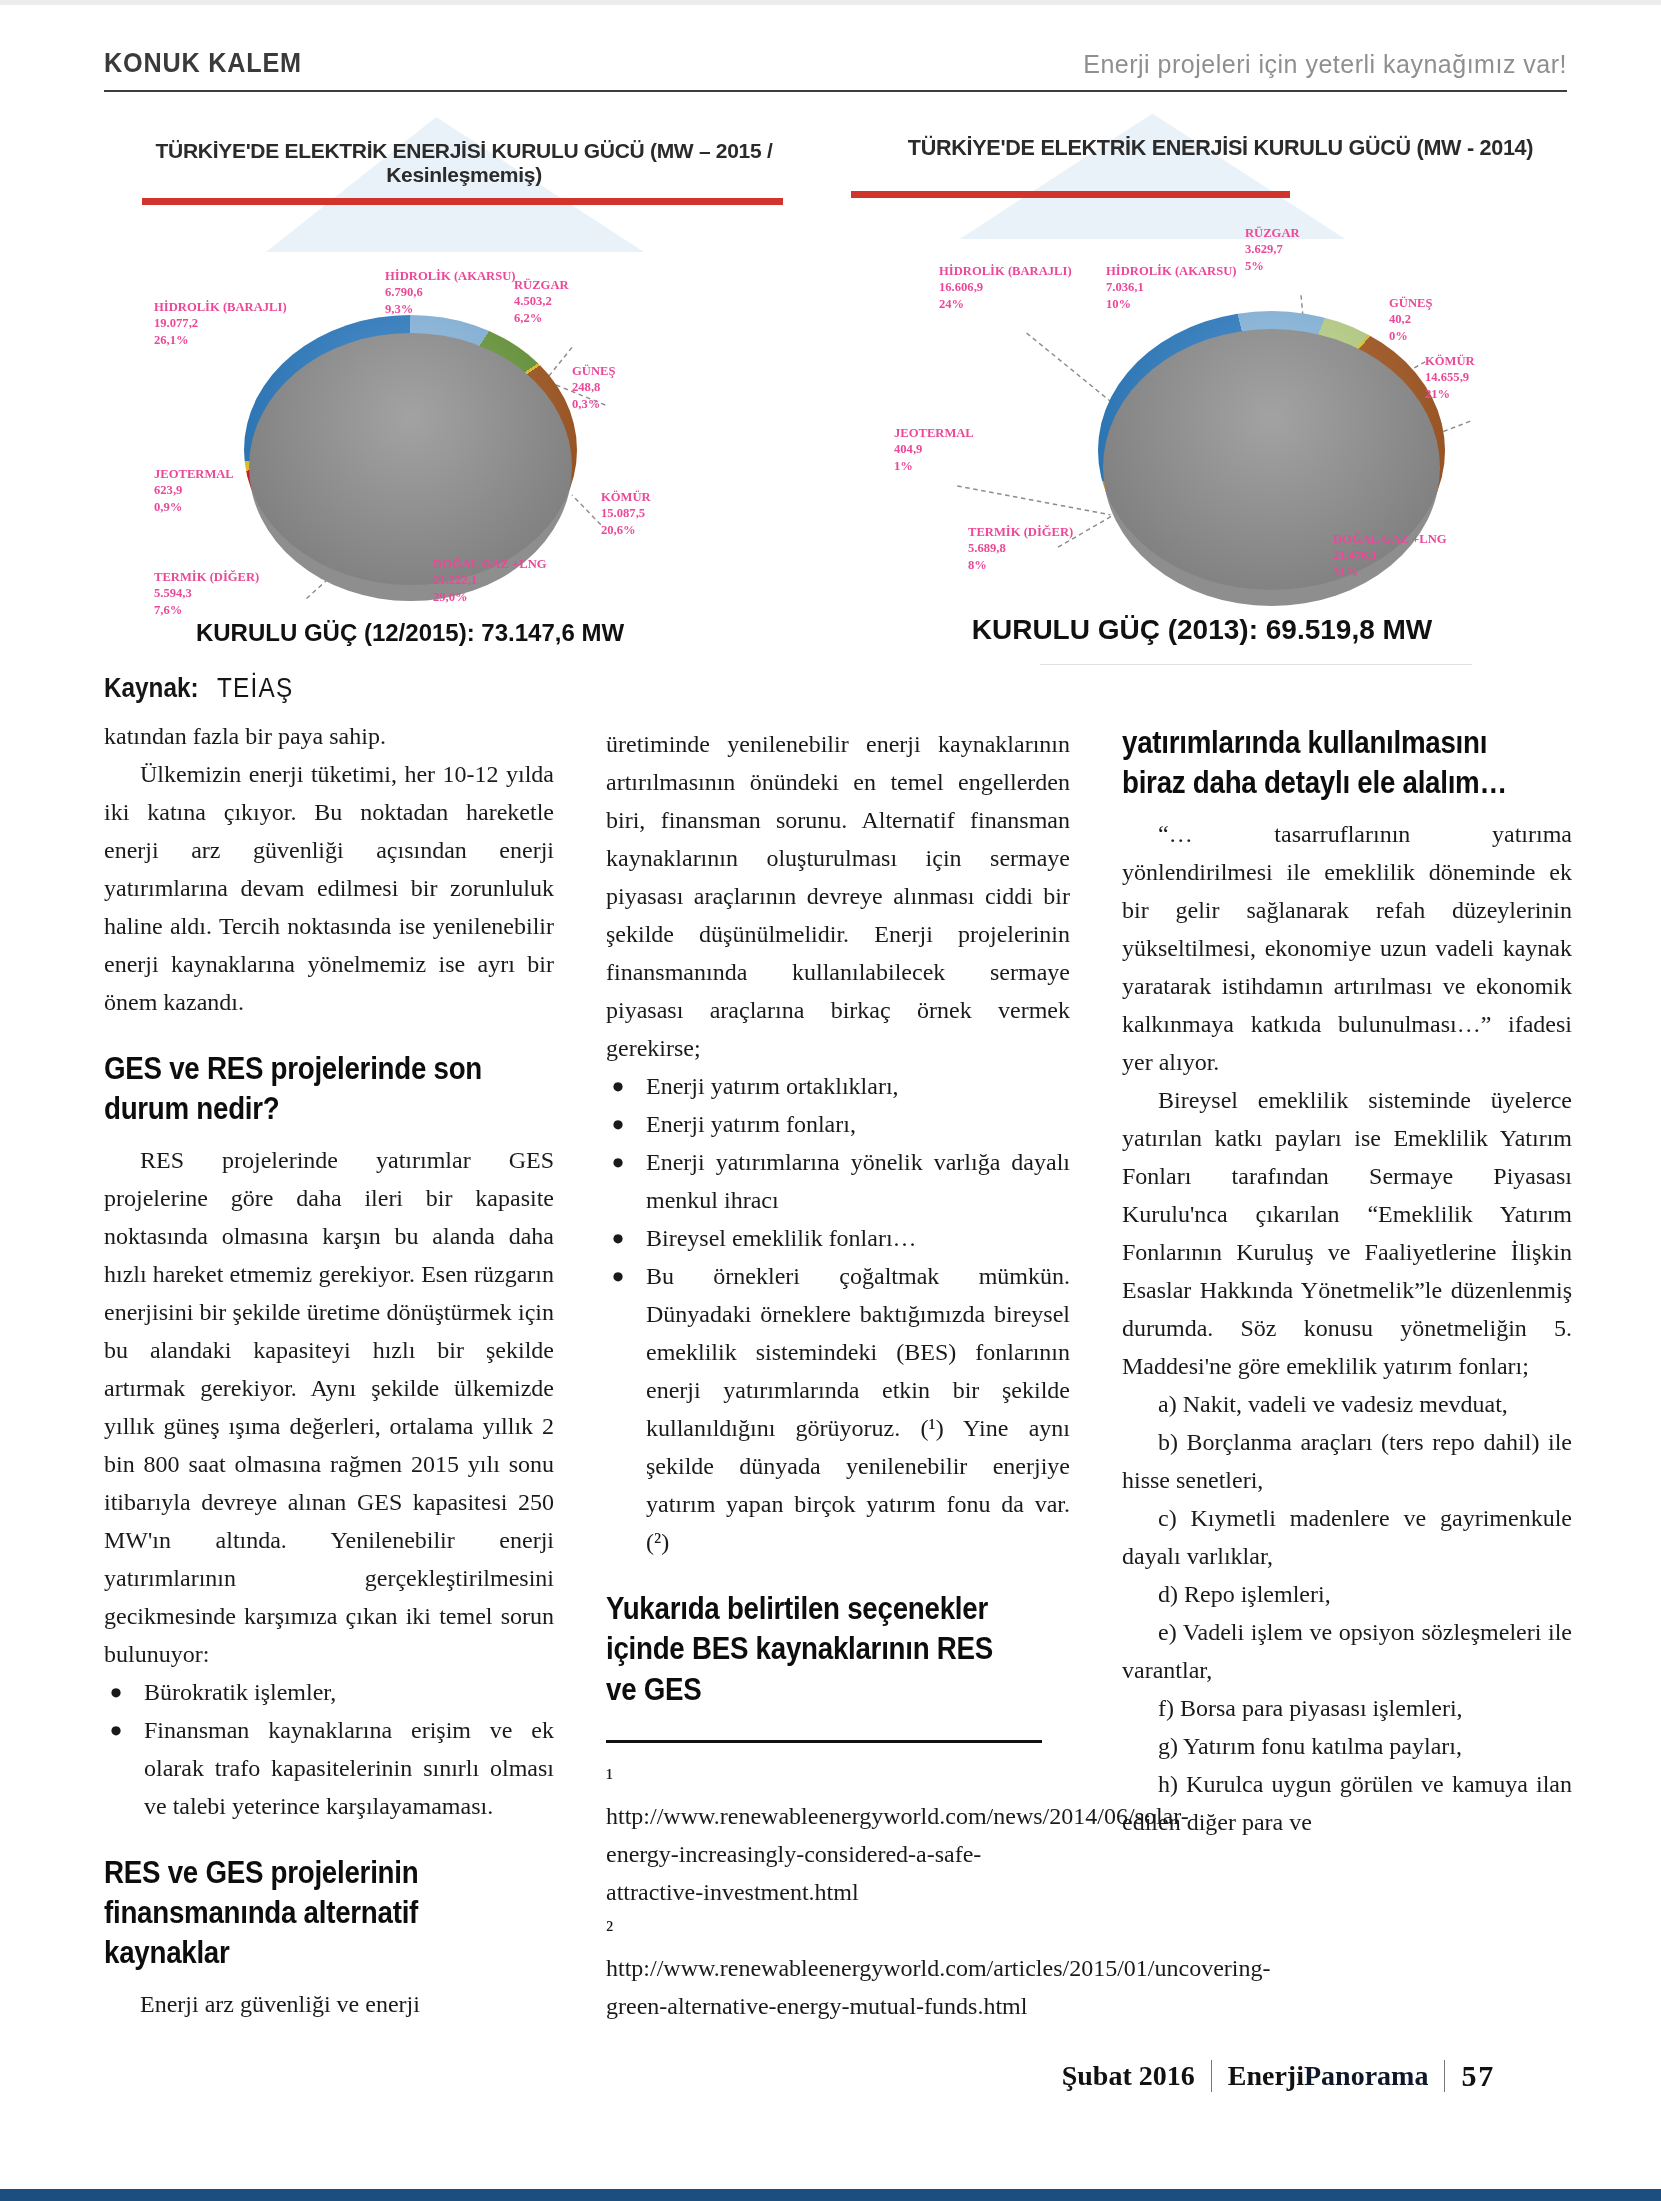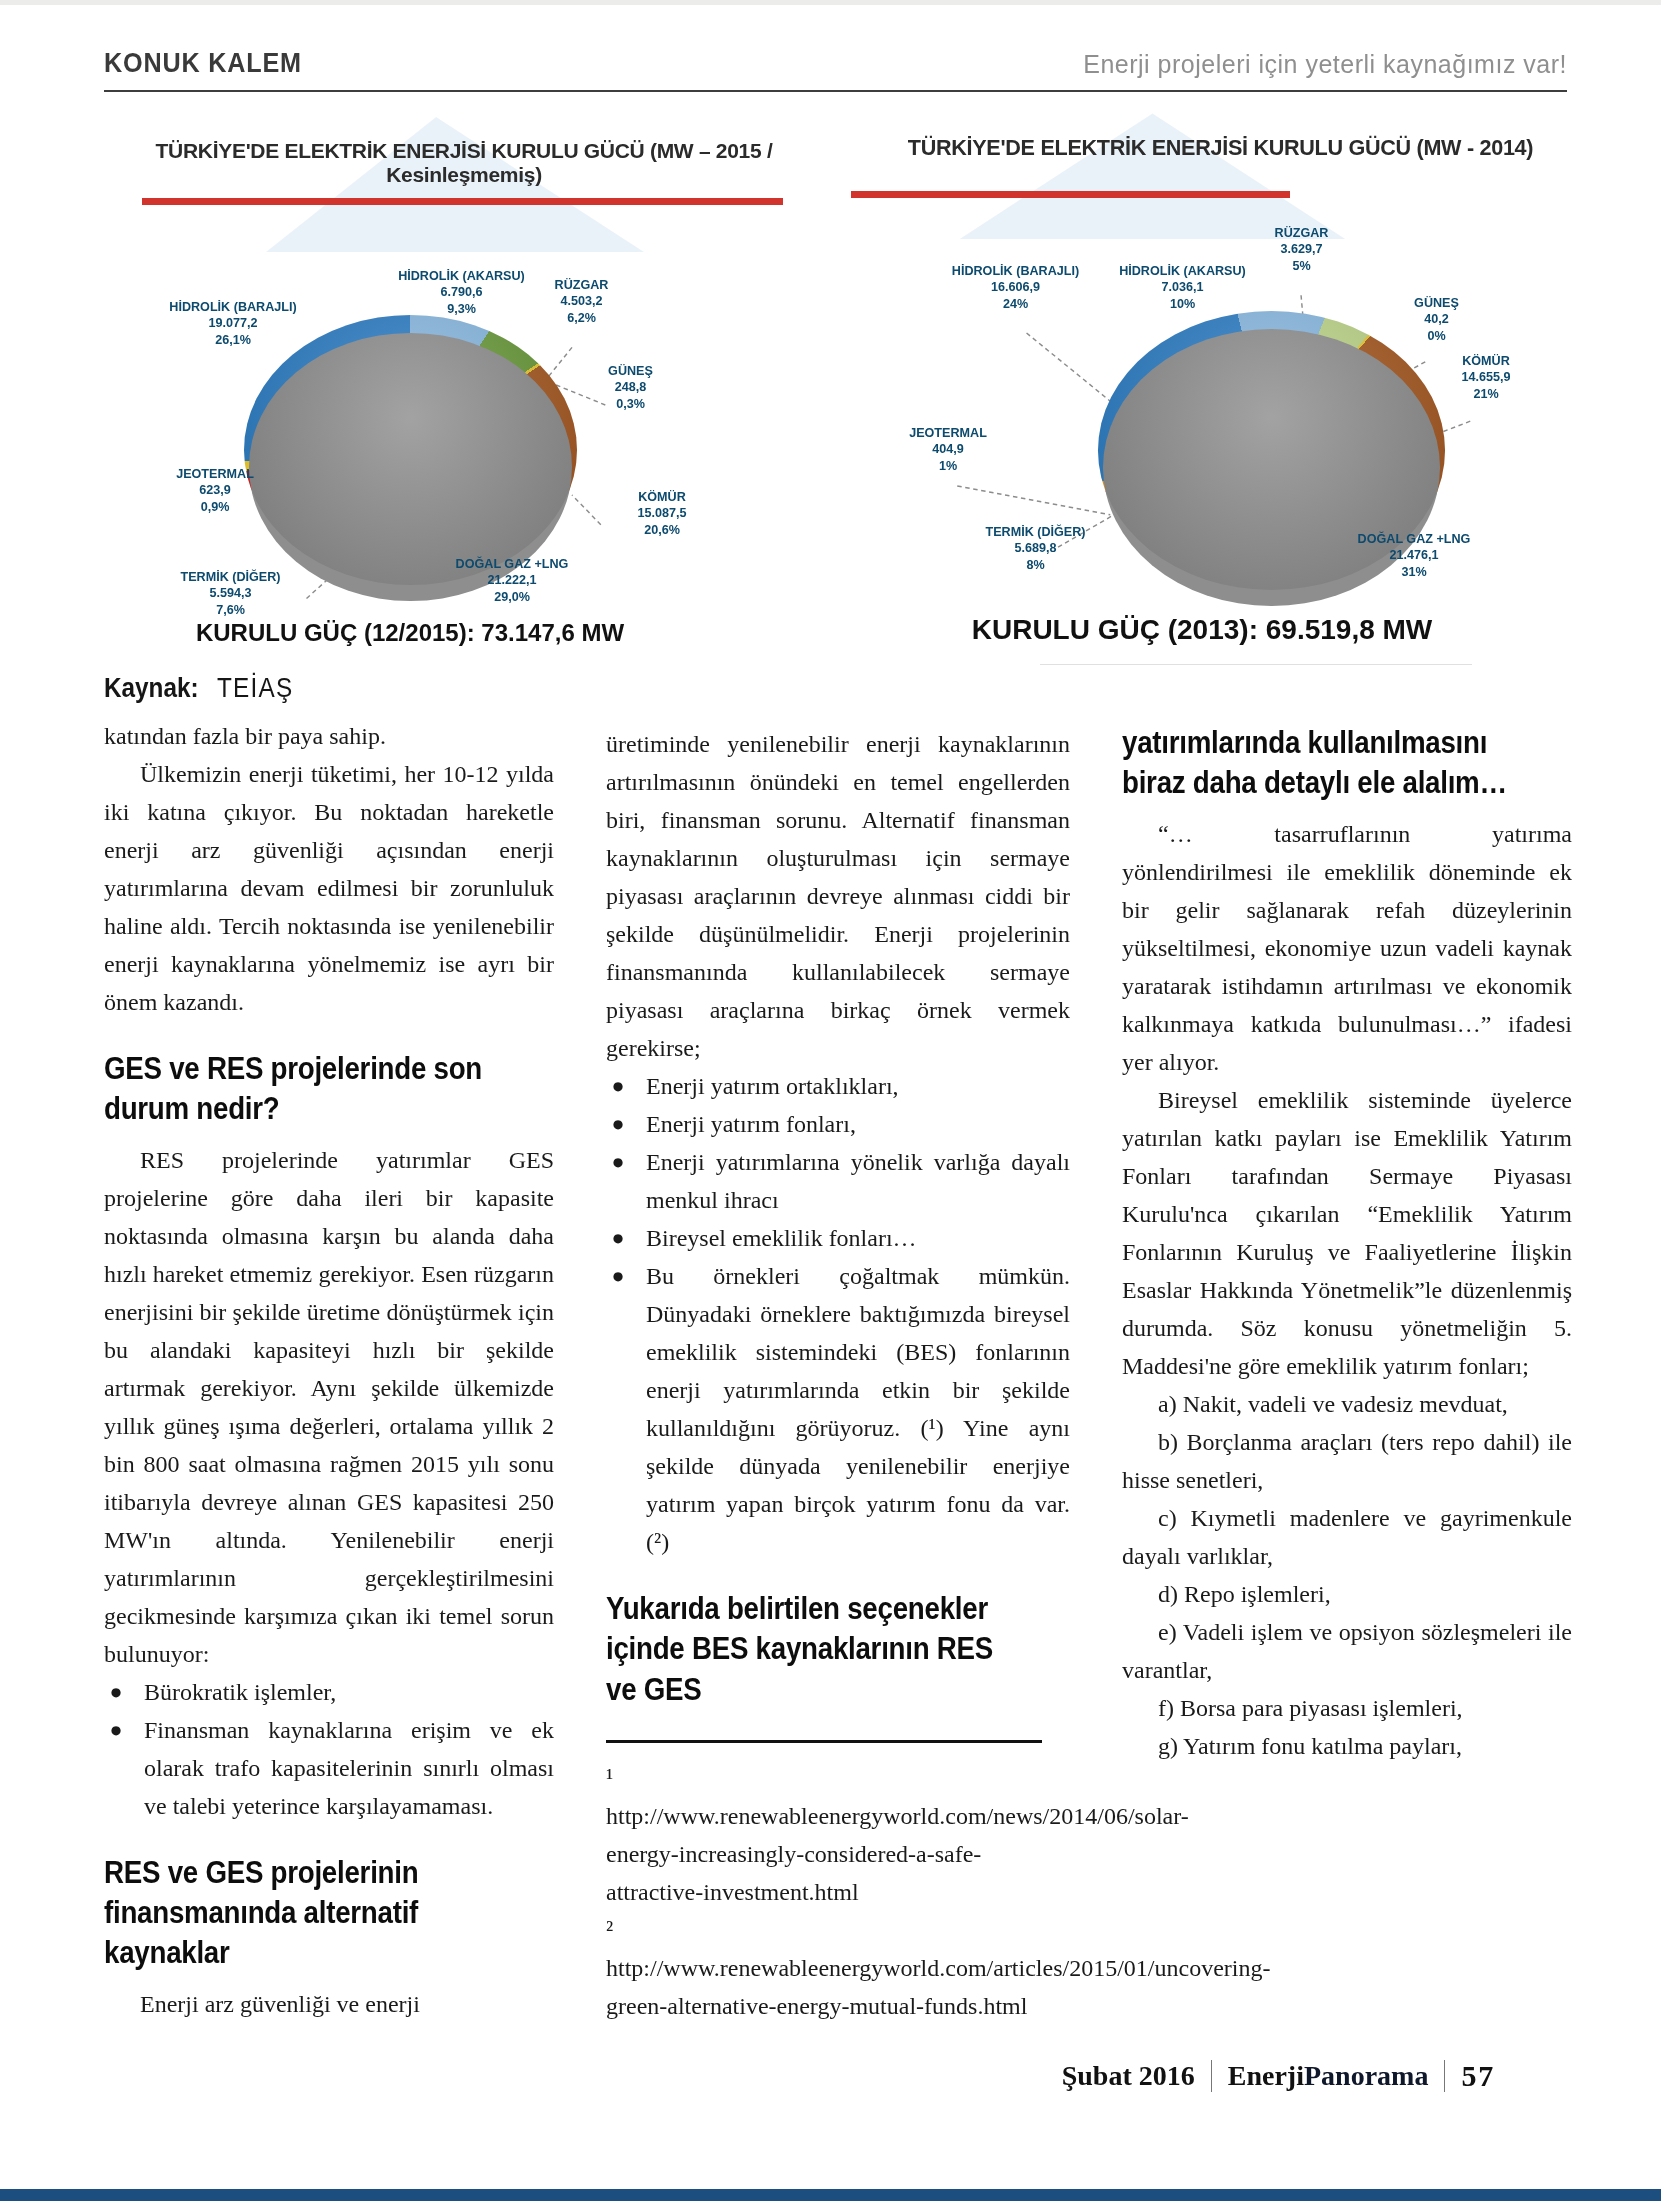--- a/index.html
+++ b/index.html
@@ -25,22 +25,22 @@
   .redbar{position:absolute;height:7.2px;background:#d0342c;z-index:2;}
   .c0 .redbar{left:38px;width:641px;top:90px;}
   .c1 .redbar{left:0px;width:439px;top:83px;}
   .pie{position:absolute;border-radius:50%;z-index:2;}
   .pie::after{content:"";position:absolute;left:5.4px;right:5.4px;top:18px;bottom:-16px;border-radius:50%;
               background:#8e8e8e;z-index:-1;}
   .pie .gloss{position:absolute;inset:0;border-radius:50%;
               background:radial-gradient(ellipse at 50% 38%,rgba(255,255,255,.18),rgba(0,0,0,.10) 78%);}
   .c0 .pie{left:140px;top:207px;width:333px;height:270px;}
   .c1 .pie{left:247px;top:203px;width:347px;height:279px;}
-  .plabel{position:absolute;z-index:3;text-align:center;font-family:Liberation Sans, sans-serif;
-          font-weight:700;font-size:12.6px;line-height:1.3;color:#0c4a6e;}
+  .plabel{position:absolute;z-index:3;text-align:left;font-family:Liberation Serif, serif;
+          font-weight:700;font-size:12.6px;line-height:1.3;color:#ec4899;}
   .plabel span{display:block;}
   .leaders{position:absolute;left:0;top:0;z-index:2;}
   .pcap{position:absolute;z-index:3;text-align:center;font-family:"Liberation Sans",sans-serif;font-weight:700;color:#111;}
   .c0 .pcap{left:36px;width:540px;top:511px;font-size:24px;}
   .c1 .pcap{left:54px;width:594px;top:506px;font-size:28px;}
   .capline{position:absolute;left:189px;width:432px;top:556px;border-top:1.8px solid #e0e0e0;z-index:2;}
 
   
   .content{position:absolute;left:104px;top:673px;width:1468px;display:flex;gap:52px;z-index:2;}
   .col{width:464px;}
@@ -249,20 +249,21 @@
       <div class="h" style="margin-top:8px;"><span class="cond">yatırımlarında kullanılmasını biraz daha detaylı ele alalım…</span></div>
       <p class="in">“… tasarruflarının yatırıma yönlendirilmesi ile emeklilik döneminde ek bir gelir sağlanarak refah düzeylerinin yükseltilmesi, ekonomiye uzun vadeli kaynak yaratarak istihdamın artırılması ve ekonomik kalkınmaya katkıda bulunulması…” ifadesi yer alıyor.</p>
       <p class="in">Bireysel emeklilik sisteminde üyelerce yatırılan katkı payları ise Emeklilik Yatırım Fonları tarafından Sermaye Piyasası Kurulu'nca çıkarılan “Emeklilik Yatırım Fonlarının Kuruluş ve Faaliyetlerine İlişkin Esaslar Hakkında Yönetmelik”le düzenlenmiş durumda. Söz konusu yönetmeliğin 5. Maddesi'ne göre emeklilik yatırım fonları;</p>
       <p class="in">a) Nakit, vadeli ve vadesiz mevduat,</p>
       <p class="in">b) Borçlanma araçları (ters repo dahil) ile hisse senetleri,</p>
       <p class="in">c) Kıymetli madenlere ve gayrimenkule dayalı varlıklar,</p>
       <p class="in">d) Repo işlemleri,</p>
       <p class="in">e) Vadeli işlem ve opsiyon sözleşmeleri ile varantlar,</p>
       <p class="in">f) Borsa para piyasası işlemleri,</p>
       <p class="in">g) Yatırım fonu katılma payları,</p>
+      <p class="in">h) Kurulca uygun görülen ve kamuya ilan edilen diğer para ve</p>
     </div>
   </div>
 
   <div class="footer">
     <span>Şubat 2016</span>
     <span class="sep"></span>
     <span><span>Enerji</span><span id="brandRed" style="color:#0f172a;">Panorama</span></span>
     <span class="sep"></span>
     <span class="pn">57</span>
   </div>

